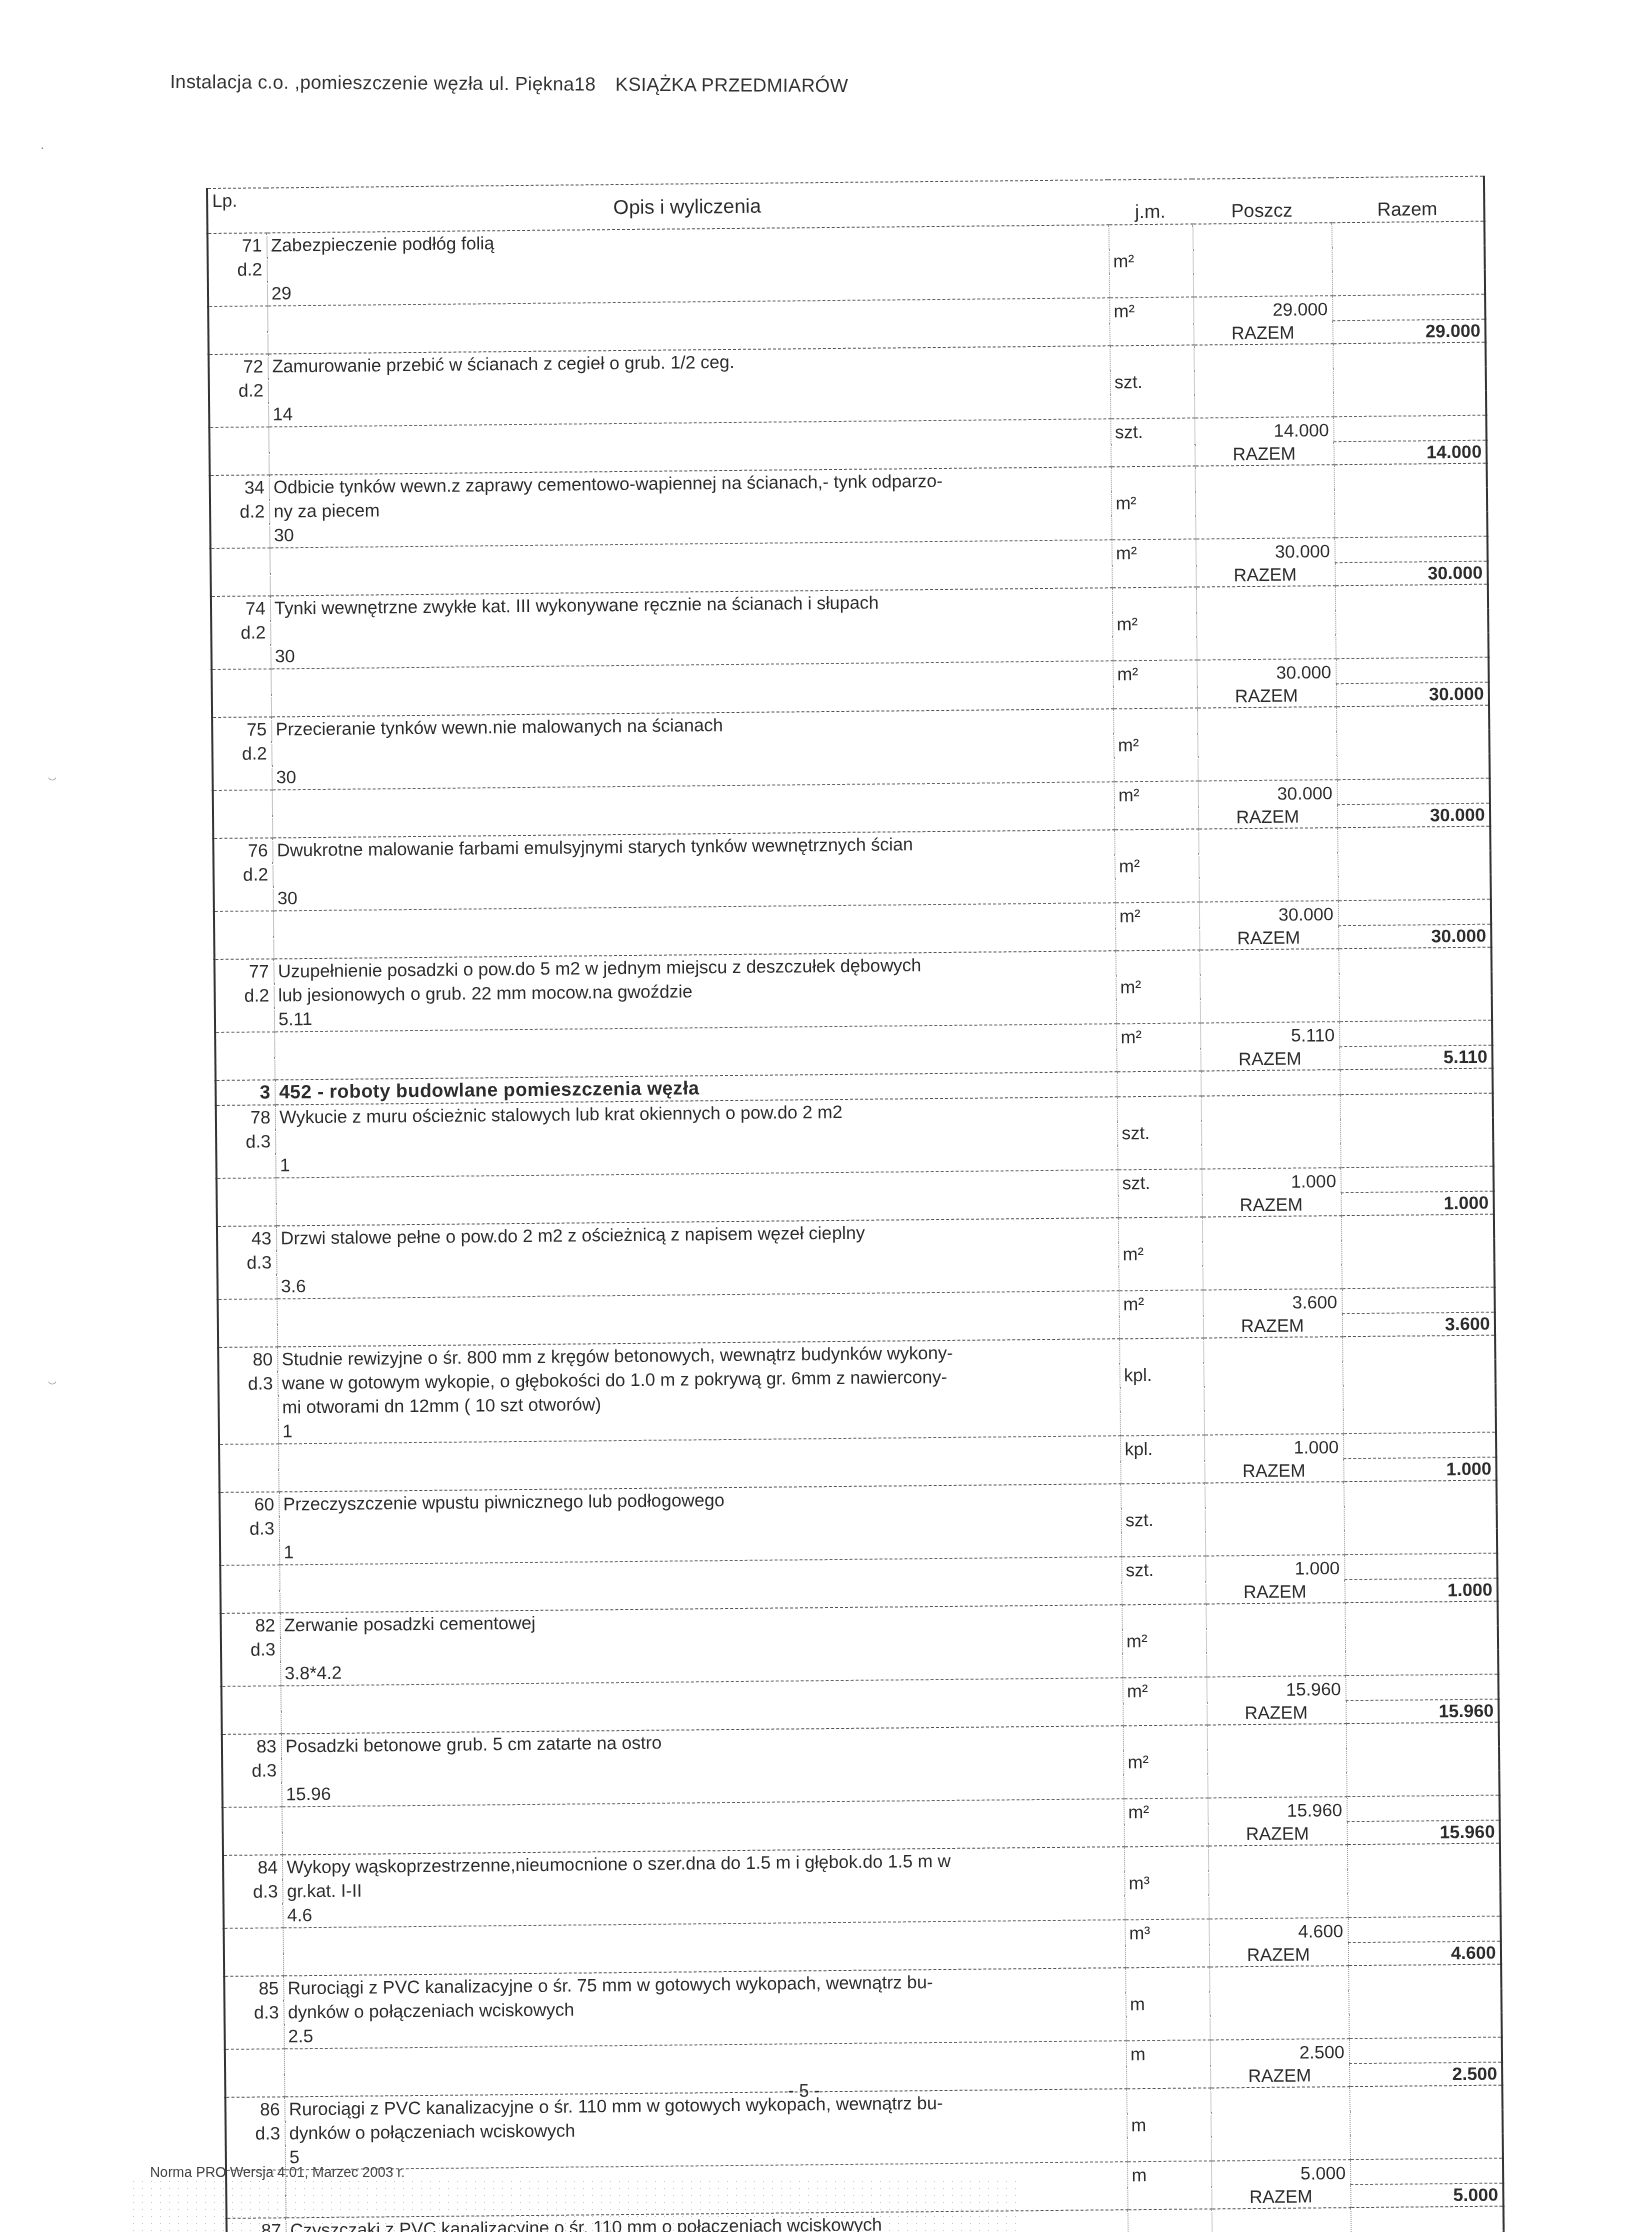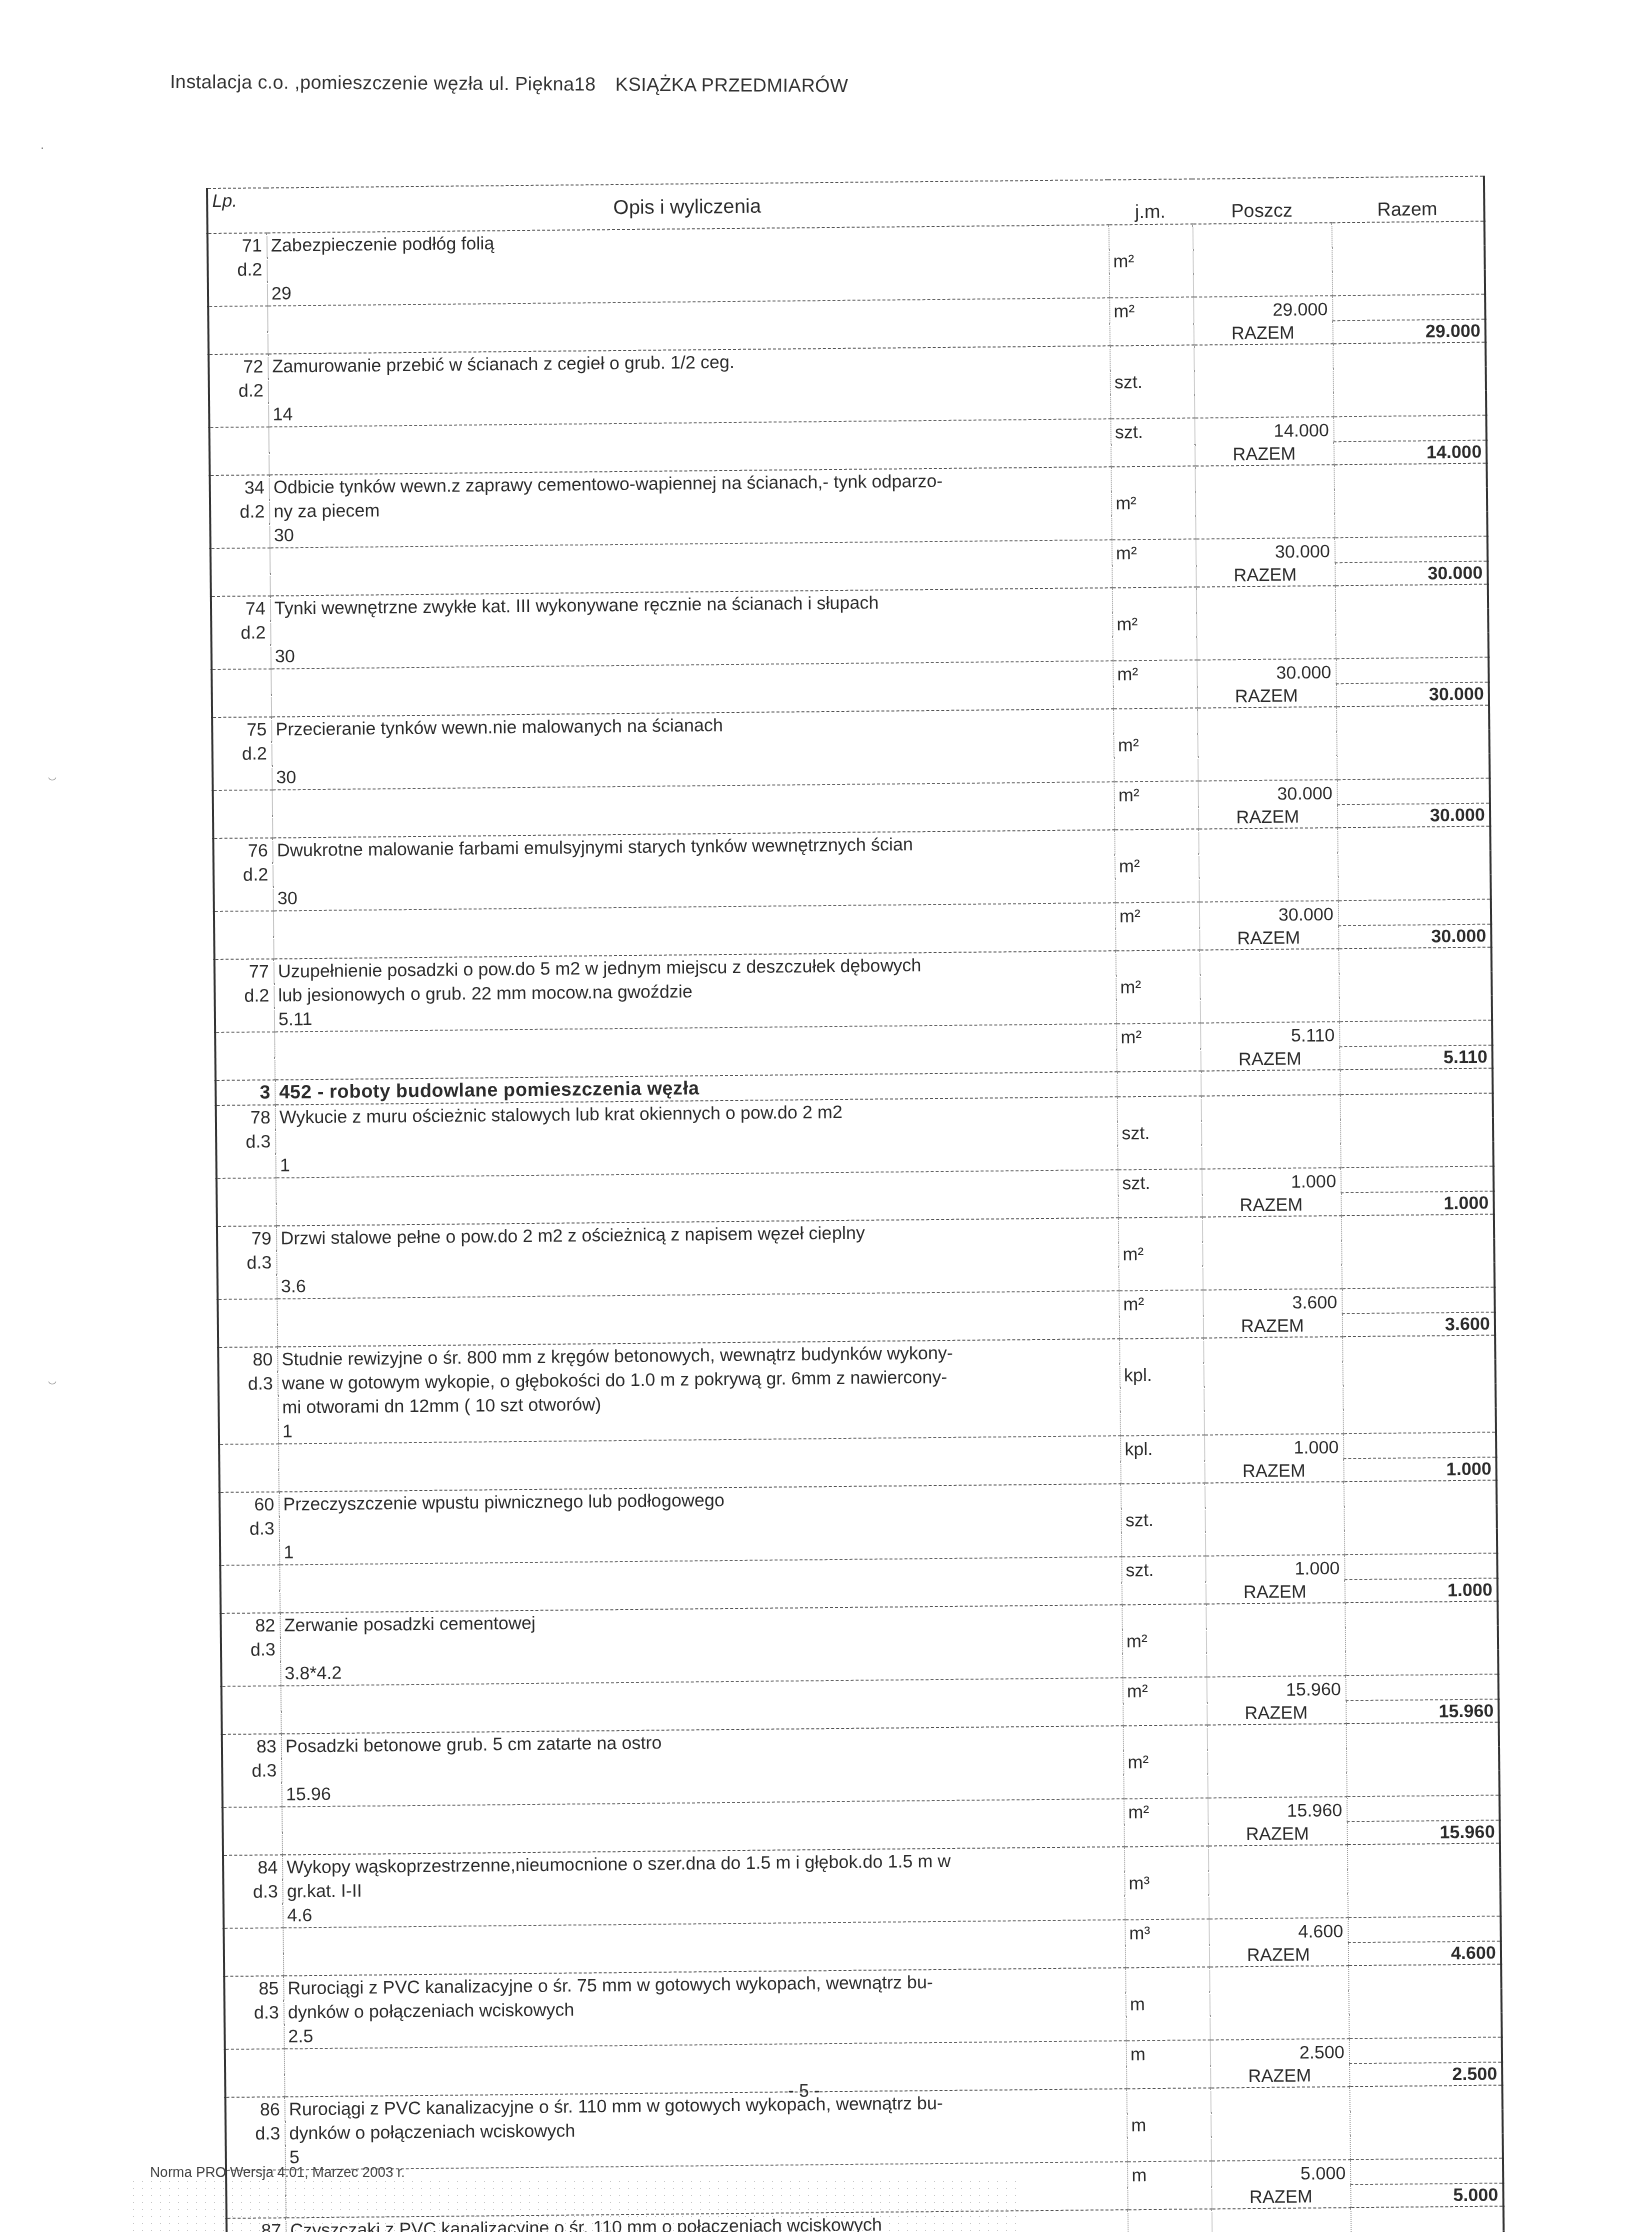--- a/index.html
+++ b/index.html
@@ -27,21 +27,21 @@
     overflow: visible; vertical-align: bottom; font-weight: normal;
   }
   col.c-lp { width: 59px; }
   col.c-desc { width: 842px; }
   col.c-jm { width: 84px; }
   col.c-pos { width: 139px; }
   col.c-raz { width: 153px; }
 
   table.boq { border-left: 2px solid #333; border-right: 2px solid #333; border-top: 1.5px dashed #555; }
   tr.head th { font-size: 19px; border-bottom: 1.5px dashed #555; height: 44px; }
-  tr.head th.lp { text-align: left; vertical-align: top; font-size: 18px; font-style: italic; }
+  tr.head th.lp { text-align: left; vertical-align: top; font-size: 18px; }
   tr.head th.desc { text-align: center; vertical-align: middle; font-size: 20px; }
   tr.head th.jm, tr.head th.pos, tr.head th.raz { vertical-align: bottom; font-size: 19px; }
 
   td.lp { text-align: right; border-right: 1px dotted #888; }
   td.desc { text-align: left; }
   td.jm { text-align: left; border-left: 1px dotted #999; }
   td.pos { text-align: right; border-left: 1px dotted #999; border-right: 1px dotted #999; }
   td.raz { text-align: right; }
   tr.item-first td { border-top: 1.5px dashed #555; }
   tr.subtotal td { border-top: 1.5px dashed #666; }
@@ -376,21 +376,21 @@
           <td class="raz"></td>
         </tr>
         <tr class="razem">
           <td class="lp"></td>
           <td class="desc"></td>
           <td class="jm"></td>
           <td class="pos">RAZEM</td>
           <td class="raz">1.000</td>
         </tr>
         <tr class="item-first">
-          <td class="lp">79</td>
+          <td class="lp">43</td>
           <td class="desc">Drzwi stalowe pełne o pow.do 2 m2  z ościeżnicą z napisem węzeł cieplny</td>
           <td class="jm"></td>
           <td class="pos"></td>
           <td class="raz"></td>
         </tr>
         <tr>
           <td class="lp">d.3</td>
           <td class="desc"></td>
           <td class="jm">m²</td>
           <td class="pos"></td>

